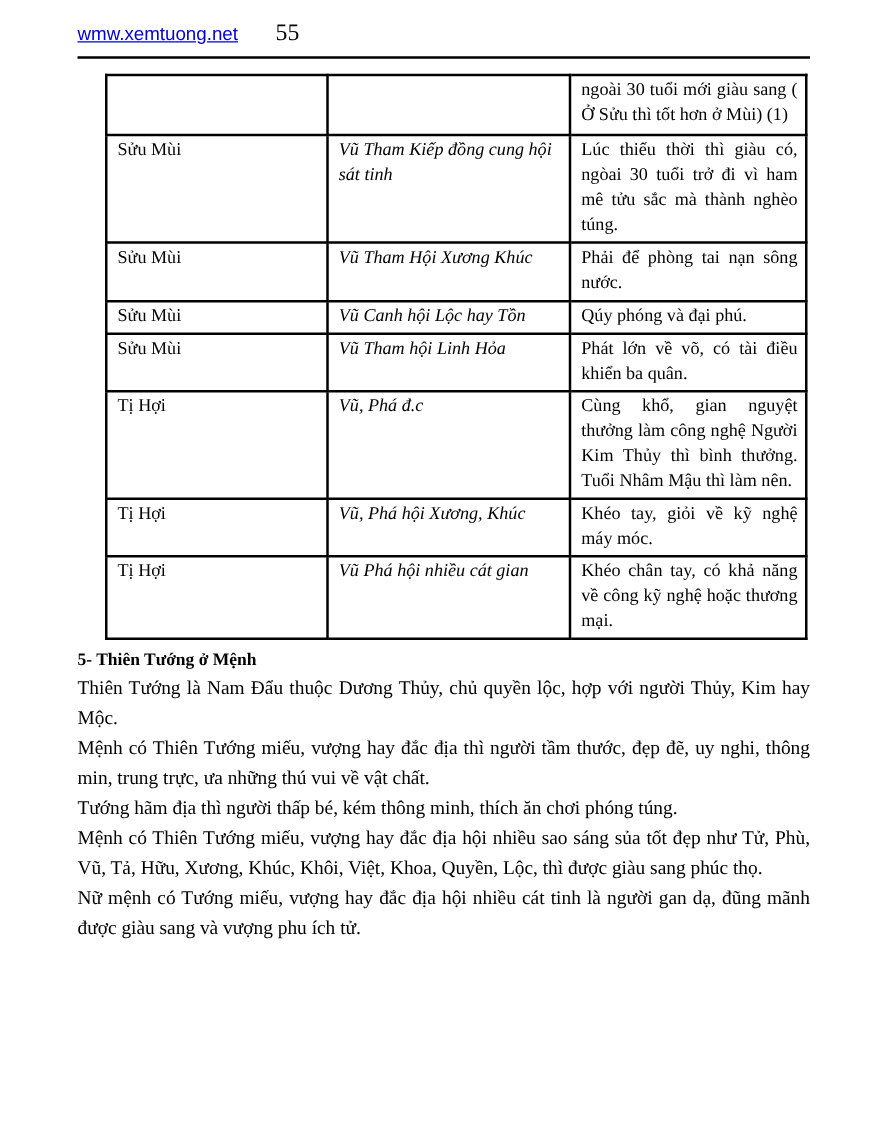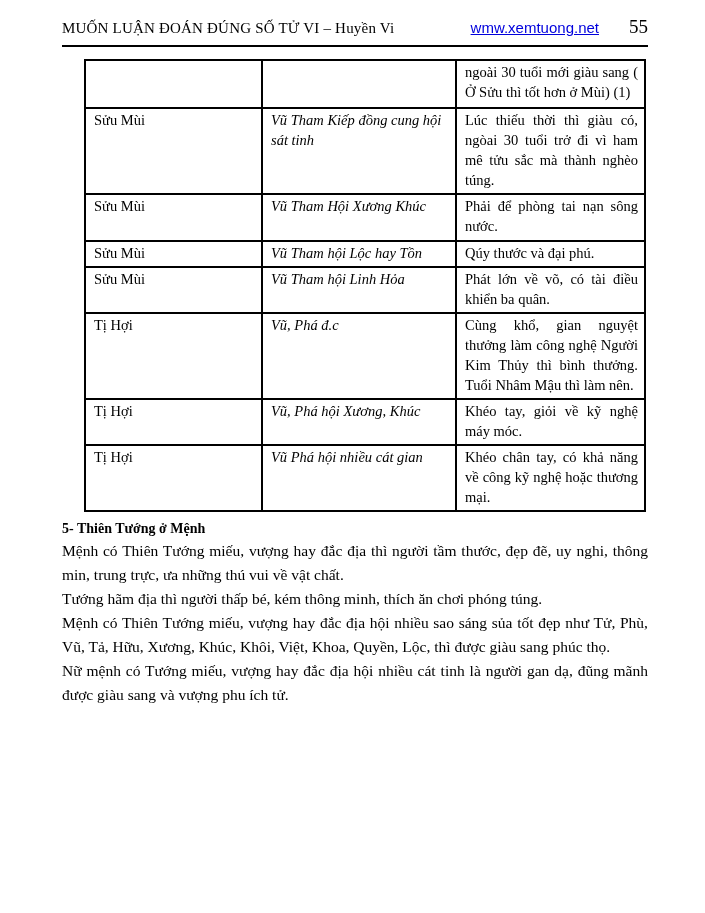--- a/index.html
+++ b/index.html
@@ -51,21 +51,20 @@
     font-size:15.5px; line-height:24px;
     text-align:justify; margin:0;
   }
 </style>
 </head>
 <body>
 
 <div class="page">
 
   <div class="hdr">
-    <span class="hdr-title">MUỐN LUẬN ĐOÁN ĐÚNG SỐ TỬ VI – Huyền Vi</span>
     <a class="hdr-link">wmw.xemtuong.net</a>
     <span class="hdr-page">55</span>
   </div>
   <div class="rule"></div>
 
   <table class="luan">
     <tbody>
       <tr style="height:48px">
         <td class="c1"></td>
         <td class="c2"></td>
@@ -76,22 +75,22 @@
         <td class="c2">Vũ Tham Kiếp đồng cung hội sát tinh</td>
         <td class="c3">Lúc thiếu thời thì giàu có, ngòai 30 tuổi trở đi vì ham mê tửu sắc mà thành nghèo túng.</td>
       </tr>
       <tr style="height:47px">
         <td class="c1">Sửu Mùi</td>
         <td class="c2">Vũ Tham Hội Xương Khúc</td>
         <td class="c3">Phải để phòng tai nạn sông nước.</td>
       </tr>
       <tr style="height:23px">
         <td class="c1">Sửu Mùi</td>
-        <td class="c2">Vũ Tham hội Lộc hay Tồn</td>
-        <td class="c3">Qúy thước và đại phú.</td>
+        <td class="c2">Vũ Canh hội Lộc hay Tồn</td>
+        <td class="c3">Qúy phóng và đại phú.</td>
       </tr>
       <tr style="height:40px">
         <td class="c1">Sửu Mùi</td>
         <td class="c2">Vũ Tham hội Linh Hỏa</td>
         <td class="c3">Phát lớn về võ, có tài điều khiển ba quân.</td>
       </tr>
       <tr style="height:84px">
         <td class="c1">Tị Hợi</td>
         <td class="c2">Vũ, Phá đ.c</td>
         <td class="c3">Cùng khổ, gian nguyệt thưởng làm công nghệ Người Kim Thủy thì bình thưởng. Tuổi Nhâm Mậu thì làm nên.</td>
@@ -104,18 +103,19 @@
       <tr style="height:60px">
         <td class="c1">Tị Hợi</td>
         <td class="c2">Vũ Phá hội nhiều cát gian</td>
         <td class="c3">Khéo chân tay, có khả năng về công kỹ nghệ hoặc thương mại.</td>
       </tr>
     </tbody>
   </table>
 
   <div class="sec-h">5-  Thiên Tướng ở Mệnh</div>
 
+  <p class="para">Thiên Tướng là Nam Đẩu thuộc Dương Thủy, chủ quyền lộc, hợp với người Thủy, Kim hay Mộc.</p>
   <p class="para">Mệnh có Thiên Tướng miếu, vượng hay đắc địa thì người tầm thước, đẹp đẽ, uy nghi, thông min, trung trực, ưa những thú vui về vật chất.</p>
   <p class="para">Tướng hãm địa thì người thấp bé, kém thông minh, thích ăn chơi phóng túng.</p>
   <p class="para">Mệnh có Thiên Tướng miếu, vượng hay đắc địa hội nhiều sao sáng sủa tốt đẹp như Tử, Phù, Vũ, Tả, Hữu, Xương, Khúc, Khôi, Việt, Khoa, Quyền, Lộc, thì được giàu sang phúc thọ.</p>
   <p class="para">Nữ mệnh có Tướng miếu, vượng hay đắc địa hội nhiều cát tinh là người gan dạ, đũng mãnh được giàu sang và vượng phu ích tử.</p>
 
 </div>
 
 </body></html>

